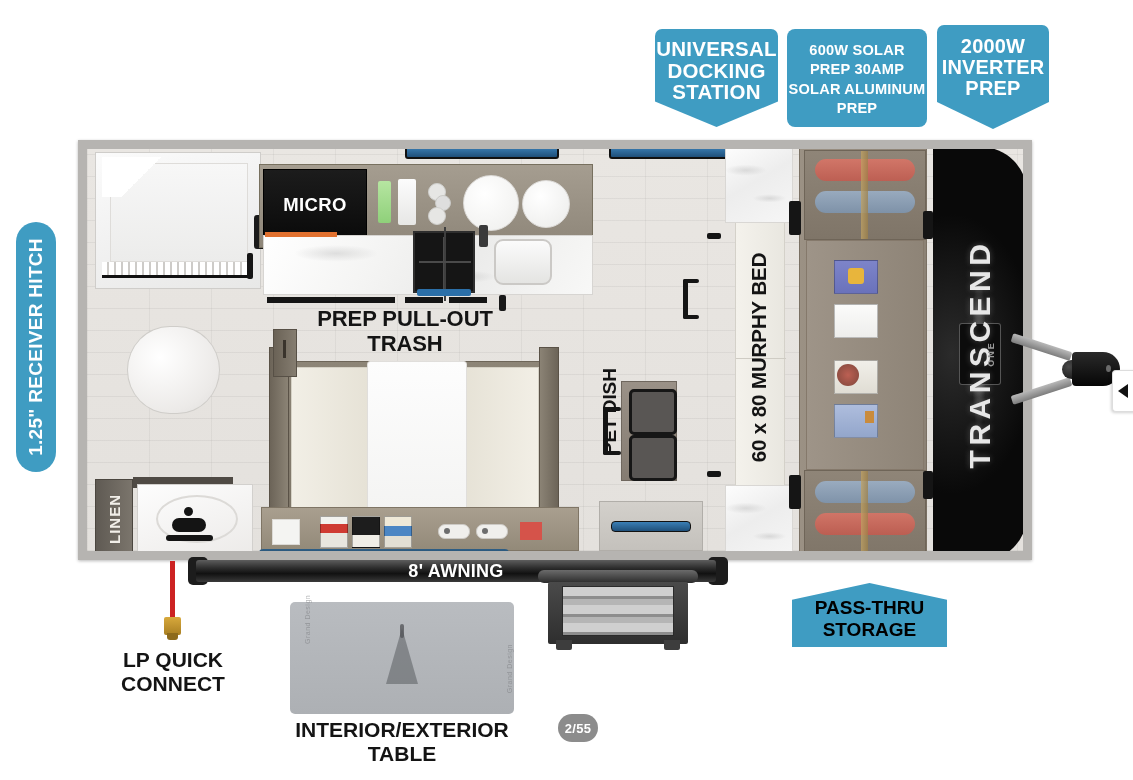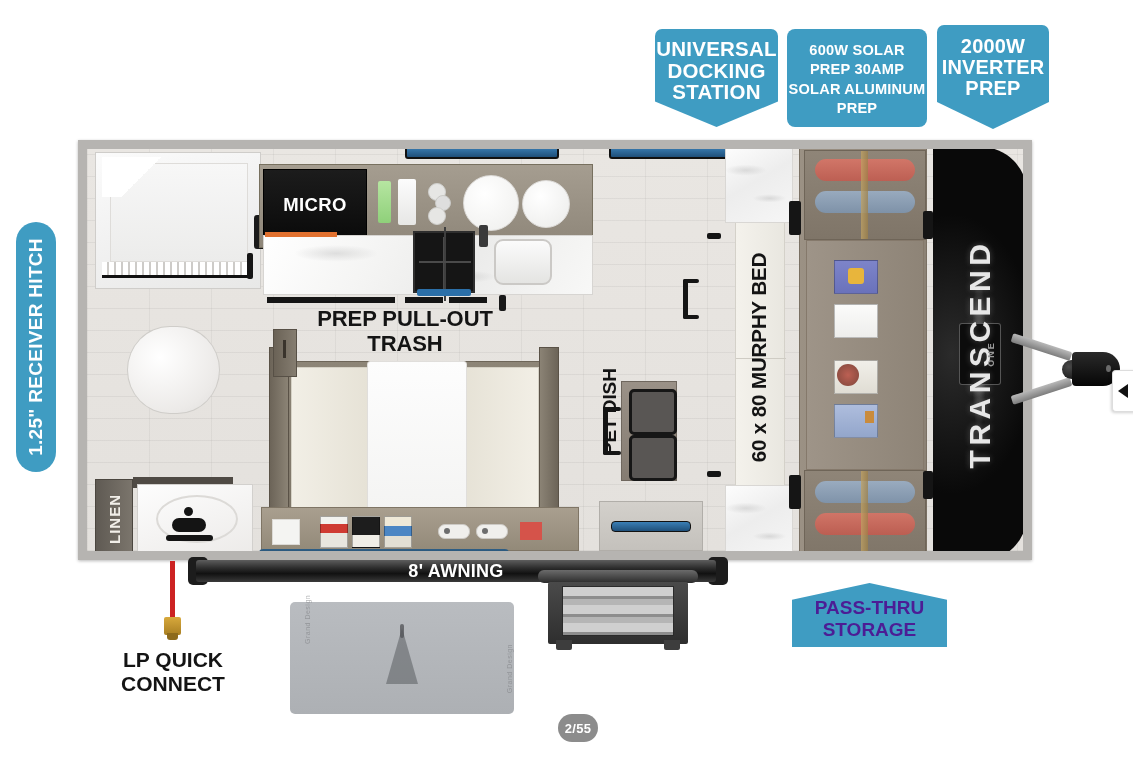--- a/index.html
+++ b/index.html
@@ -25,21 +25,21 @@
   #badge-docking{left:655px;top:29px;width:123px;height:98px;font-size:20.5px;}
   #badge-solar{left:787px;top:29px;width:140px;height:98px;font-size:14.6px;
       -webkit-clip-path:none;clip-path:none;border-radius:8px;}
   #badge-solar > span{padding-top:12px;line-height:1.32;}
   #badge-inverter{left:937px;top:25px;width:112px;height:104px;font-size:20px;}
   #badge-inverter > span{padding-top:11px;}
 
   
   #badge-passthru{
     position:absolute;left:792px;top:583px;width:155px;height:64px;
-    background:#3f9cc2;color:#4c1d95;font-weight:bold;font-size:19px;line-height:1.12;
+    background:#3f9cc2;color:#000000;font-weight:bold;font-size:19px;line-height:1.12;
     text-align:center;
     -webkit-clip-path:polygon(50% 0,100% 26%,100% 100%,0 100%,0 26%);
     clip-path:polygon(50% 0,100% 26%,100% 100%,0 100%,0 26%);
     display:flex;align-items:flex-end;justify-content:center;
   }
   #badge-passthru > span{display:block;padding-bottom:7px;}
 
   
   #badge-hitch{
     position:absolute;left:16px;top:222px;width:40px;height:250px;
@@ -662,20 +662,21 @@
   <div id="lp-fit2"></div>
   <div id="lbl-lp">LP QUICK
 CONNECT</div>
 
   <div id="table-img">
     <div id="table-leg"></div>
     <div id="table-leg2"></div>
     <div class="tbl-watermark" id="twm-l">Grand Design</div>
     <div class="tbl-watermark" id="twm-r">Grand Design</div>
   </div>
+  <div id="lbl-table">INTERIOR/EXTERIOR TABLE</div>
 
   <div id="steps-rail"></div>
   <div id="steps">
     <div id="steps-inner"></div>
     <div class="step-foot" id="sf-l"></div>
     <div class="step-foot" id="sf-r"></div>
   </div>
 
   <div id="badge-passthru">
     <span>PASS-THRU

